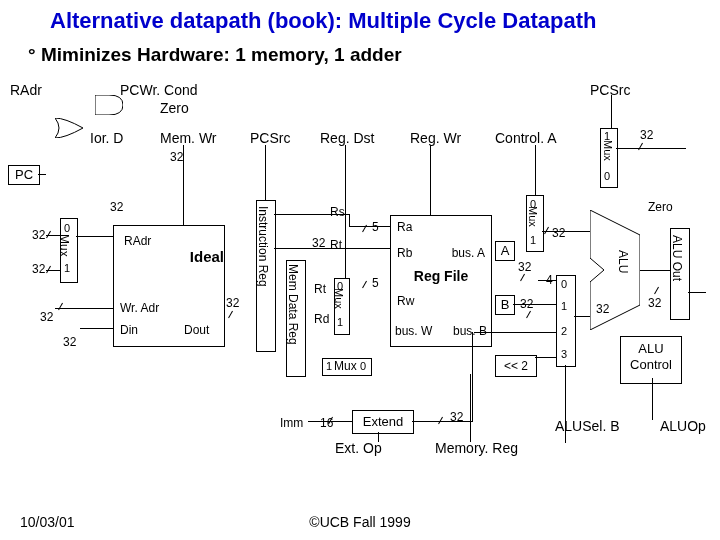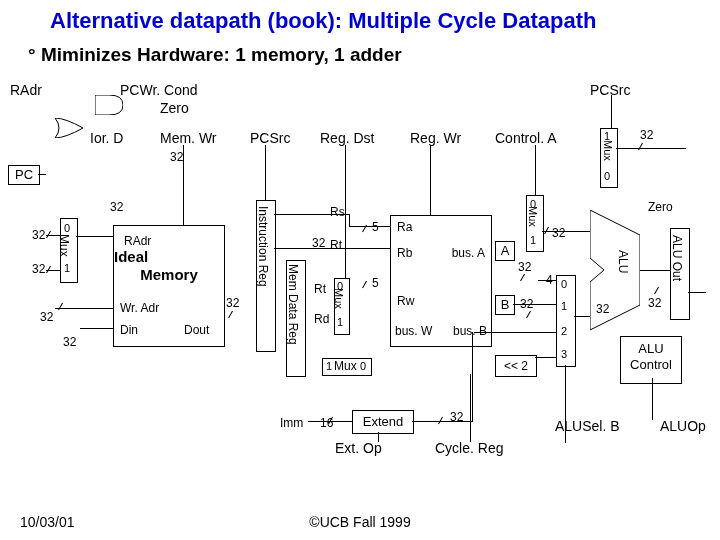--- a/index.html
+++ b/index.html
@@ -117,22 +117,21 @@
 <div class="lbl tiny" style="top:262px;left:64px">1</div>
 <div class="lbl sm rot90" style="top:234px;left:71px">Mux</div>
 
 <div class="line hline" style="top:235px;left:46px;width:14px"></div>
 <div class="line hline" style="top:270px;left:46px;width:14px"></div>
 <div class="slash" style="top:232px;left:48px"></div>
 <div class="slash" style="top:267px;left:48px"></div>
 
 <div class="box" style="top:225px;left:113px;width:110px;height:120px;text-align:left">
   <div class="lbl sm" style="top:8px;left:10px;position:relative">RAdr</div>
-  <div class="lbl" style="top:22px;left:0;right:0;text-align:left;position:absolute;font-weight:bold;font-size:15px">Ideal</div>
-  <div class="lbl" style="top:40px;left:0;right:0;text-align:center;position:absolute;font-weight:bold;font-size:15px">Memory</div>
+  <div class="lbl" style="top:22px;left:0;right:0;text-align:right;position:absolute;font-weight:bold;font-size:15px">Ideal</div>
   <div class="lbl sm" style="position:absolute;top:75px;left:6px">Wr. Adr</div>
   <div class="lbl sm" style="position:absolute;top:97px;left:6px">Din</div>
   <div class="lbl sm" style="position:absolute;top:97px;left:70px">Dout</div>
 </div>
 
 <div class="line hline" style="top:236px;left:76px;width:37px"></div>
 
 <div class="line hline" style="top:308px;left:55px;width:58px"></div>
 <div class="slash" style="top:304px;left:60px"></div>
 <div class="line hline" style="top:328px;left:80px;width:33px"></div>
@@ -165,20 +164,21 @@
 
 <div class="box" style="top:358px;left:322px;width:48px;height:16px"></div>
 <div class="lbl tiny" style="top:360px;left:326px">1</div>
 <div class="lbl tiny" style="top:360px;left:360px">0</div>
 <div class="lbl sm" style="top:359px;left:334px">Mux</div>
 
 <div class="box" style="top:215px;left:390px;width:100px;height:130px;text-align:left">
   <div class="lbl sm" style="position:absolute;top:4px;left:6px">Ra</div>
   <div class="lbl sm" style="position:absolute;top:30px;left:6px">Rb</div>
   <div class="lbl sm" style="position:absolute;top:30px;right:6px">bus. A</div>
+  <div class="lbl" style="position:absolute;top:52px;left:0;right:0;text-align:center;font-weight:bold">Reg File</div>
   <div class="lbl sm" style="position:absolute;top:78px;left:6px">Rw</div>
   <div class="lbl sm" style="position:absolute;top:108px;left:4px">bus. W</div>
   <div class="lbl sm" style="position:absolute;top:108px;right:4px">bus. B</div>
 </div>
 
 <div class="line hline" style="top:214px;left:274px;width:75px"></div>
 <div class="line vline" style="top:214px;left:349px;height:12px"></div>
 <div class="line hline" style="top:226px;left:349px;width:41px"></div>
 <div class="line hline" style="top:248px;left:274px;width:116px"></div>
 
@@ -248,21 +248,21 @@
 <div class="line hline" style="top:421px;left:308px;width:44px"></div>
 <div class="lbl sm" style="top:416px;left:320px">16</div>
 <div class="slash" style="top:418px;left:330px"></div>
 
 <div class="line hline" style="top:421px;left:412px;width:60px"></div>
 <div class="lbl sm" style="top:410px;left:450px">32</div>
 <div class="slash" style="top:418px;left:440px"></div>
 <div class="line vline" style="top:332px;left:472px;height:90px"></div>
 
 <div class="lbl" style="top:440px;left:335px">Ext. Op</div>
-<div class="lbl" style="top:440px;left:435px">Cycle. Reg</div>
+<div class="lbl" style="top:440px;left:435px">Memory. Reg</div>
 <div class="lbl" style="top:418px;left:555px">ALUSel. B</div>
 <div class="lbl" style="top:418px;left:660px">ALUOp</div>
 
 <div class="line vline" style="top:432px;left:378px;height:10px"></div>
 <div class="line vline" style="top:374px;left:470px;height:68px"></div>
 <div class="line vline" style="top:365px;left:565px;height:78px"></div>
 <div class="line vline" style="top:378px;left:652px;height:42px"></div>
 
 <div class="footer-date">10/03/01</div>
 <div class="footer-copy">©UCB Fall 1999</div>

